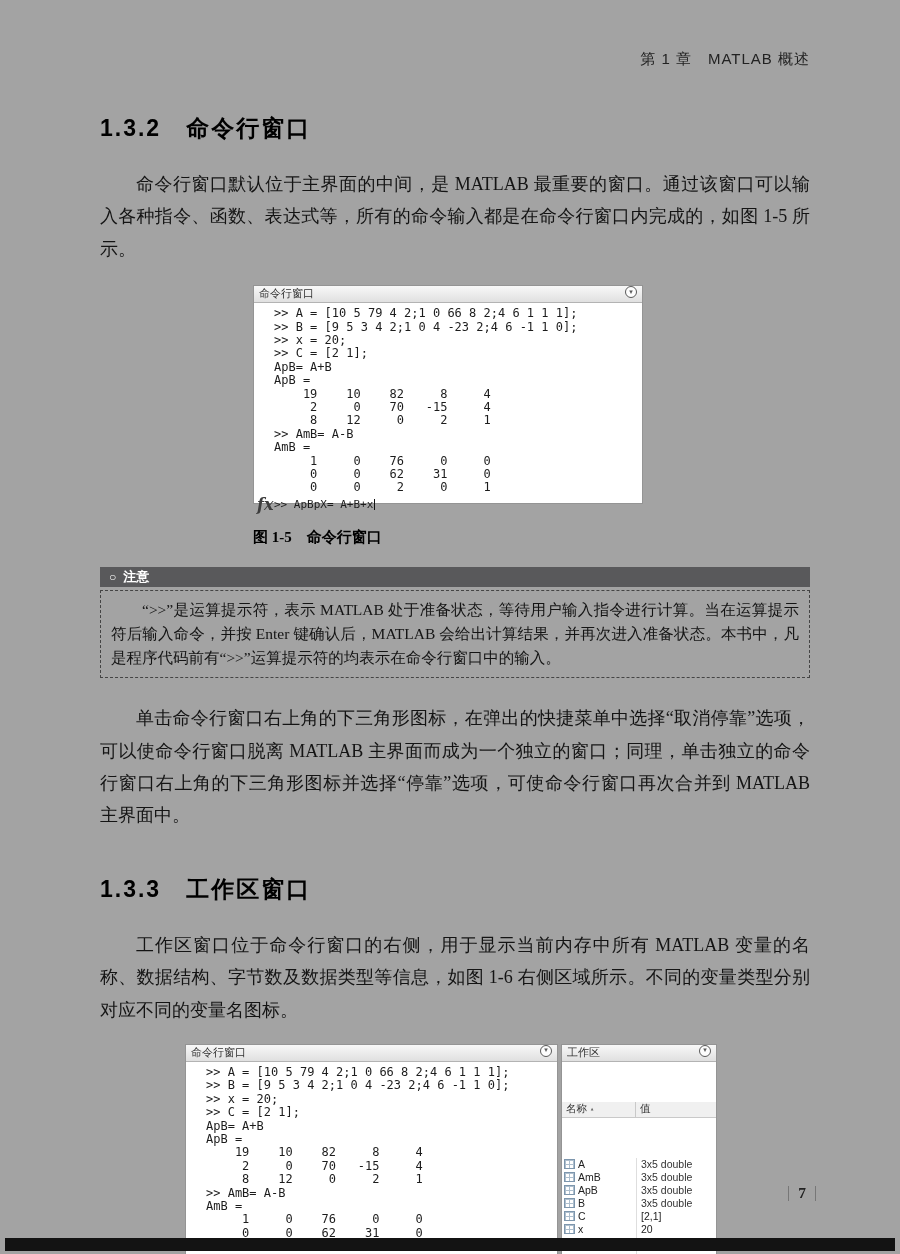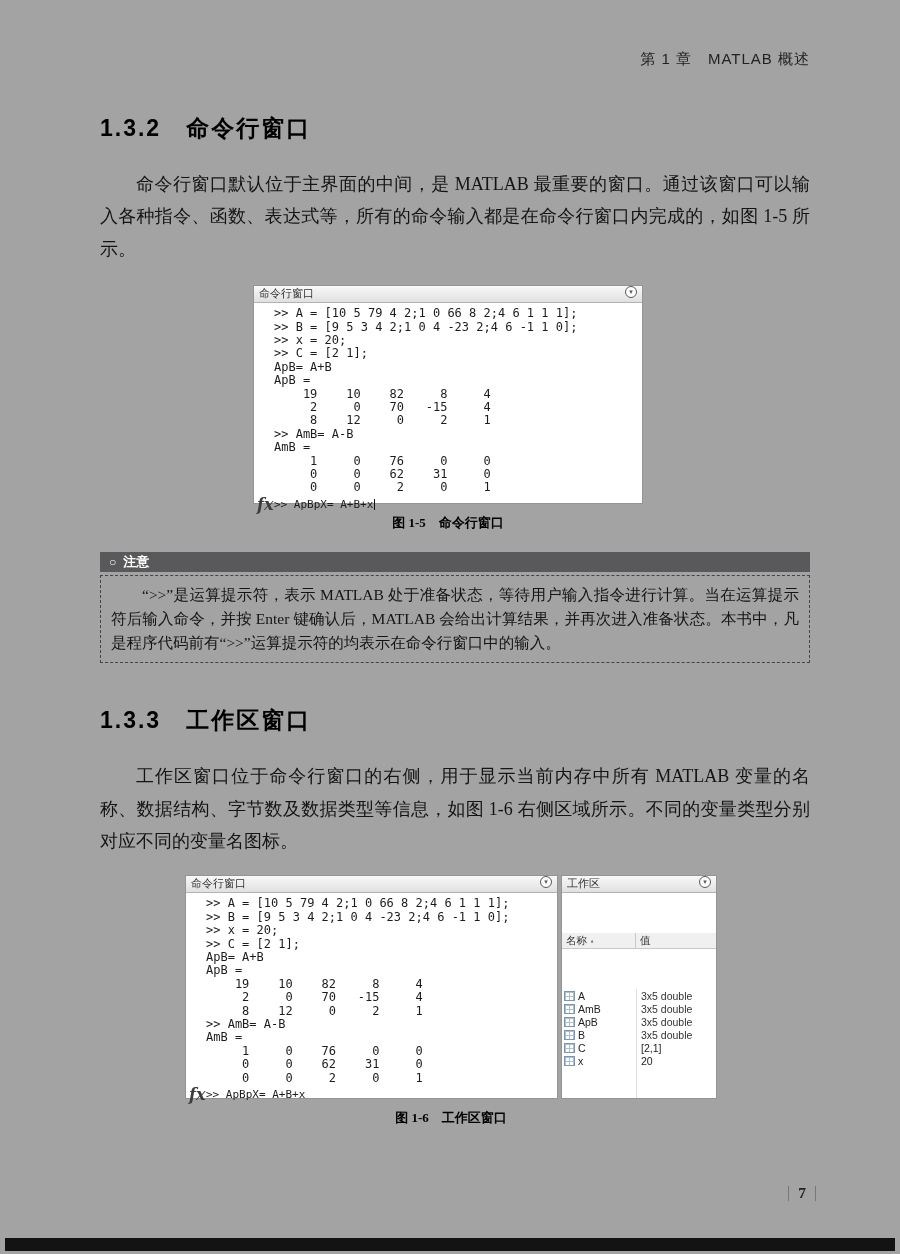--- a/index.html
+++ b/index.html
@@ -78,21 +78,21 @@
   .var-icon {
     width:11px; height:10px; border:1px solid #7d96ad; background:#fff;
     background-image:linear-gradient(to right,#aebfce 1px,transparent 1px),
                      linear-gradient(to bottom,#aebfce 1px,transparent 1px);
     background-size:4px 4px; flex:0 0 auto;
   }
   .ws-value-cell { flex:1; padding-left:5px; }
   .italic-val { color:#333; }
   
   .fig-caption {
-    margin-top:10px; text-align:center; font-weight:bold; font-size:13px; color:#000;
+    margin-top:24px; font-weight:bold; font-size:15px; color:#000;
   }
   .note-block { margin-top:20px; }
   .note-bar {
     height:20px; background:#59595b; color:#fff; display:flex; align-items:center; gap:7px;
     padding:0 9px; font-family:"Liberation Sans",sans-serif; font-size:13px; font-weight:bold;
   }
   .note-circle { font-size:12px; line-height:1; }
   .note-box {
     margin-top:3px; border:1px dashed #444; padding:7px 10px;
     font-size:15.5px; line-height:1.55; text-align:justify; text-indent:2em; color:#141414;
@@ -146,20 +146,21 @@
   </div>
 
   <div class="note-block">
     <div class="note-bar">
       <span class="note-circle">○</span>
       <span>注意</span>
     </div>
     <div class="note-box">“&gt;&gt;”是运算提示符，表示 MATLAB 处于准备状态，等待用户输入指令进行计算。当在运算提示符后输入命令，并按 Enter 键确认后，MATLAB 会给出计算结果，并再次进入准备状态。本书中，凡是程序代码前有“&gt;&gt;”运算提示符的均表示在命令行窗口中的输入。</div>
   </div>
 
+  <p class="body-para">单击命令行窗口右上角的下三角形图标，在弹出的快捷菜单中选择“取消停靠”选项，可以使命令行窗口脱离 MATLAB 主界面而成为一个独立的窗口；同理，单击独立的命令行窗口右上角的下三角形图标并选择“停靠”选项，可使命令行窗口再次合并到 MATLAB 主界面中。</p>
 
   <h2 class="sec-heading h133">1.3.3　工作区窗口</h2>
 
   <p class="body-para">工作区窗口位于命令行窗口的右侧，用于显示当前内存中所有 MATLAB 变量的名称、数据结构、字节数及数据类型等信息，如图 1-6 右侧区域所示。不同的变量类型分别对应不同的变量名图标。</p>
 
   <div class="fig6-wrap">
     <div class="fig-duo">
       <div class="ui-window cmd-win-6">
         <div class="titlebar">
           <span>命令行窗口</span>

